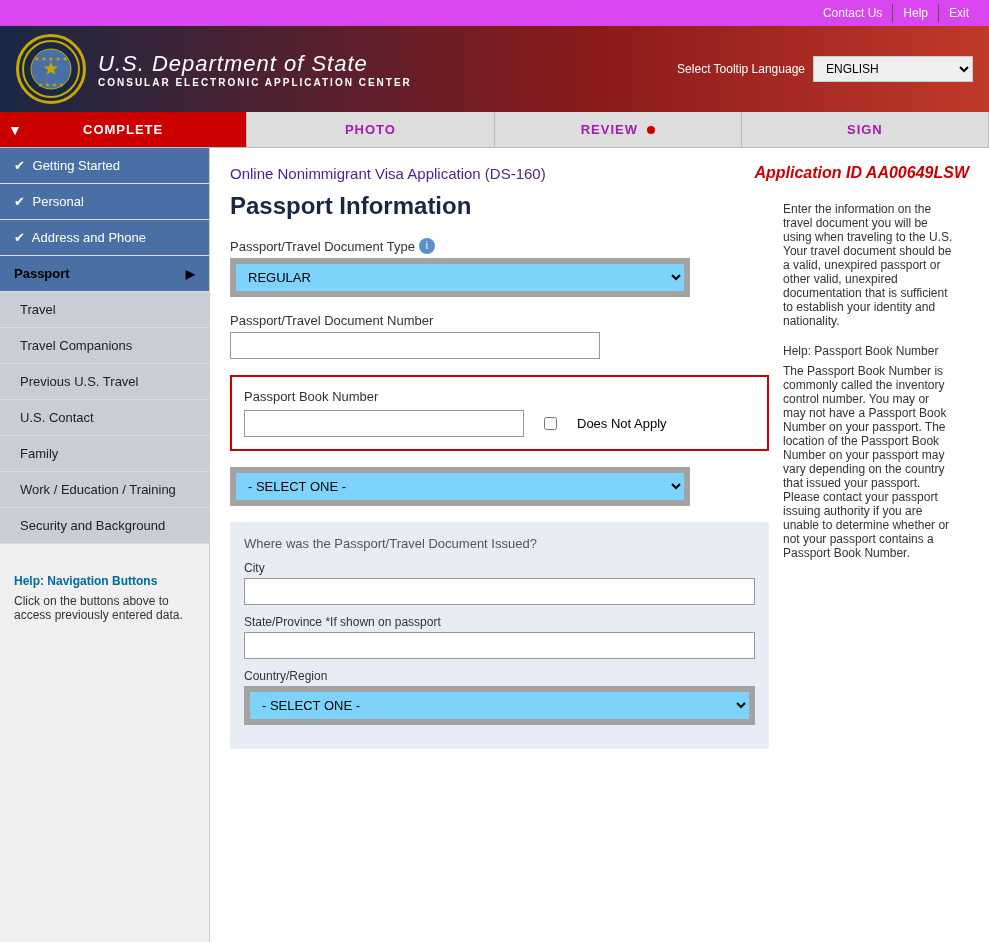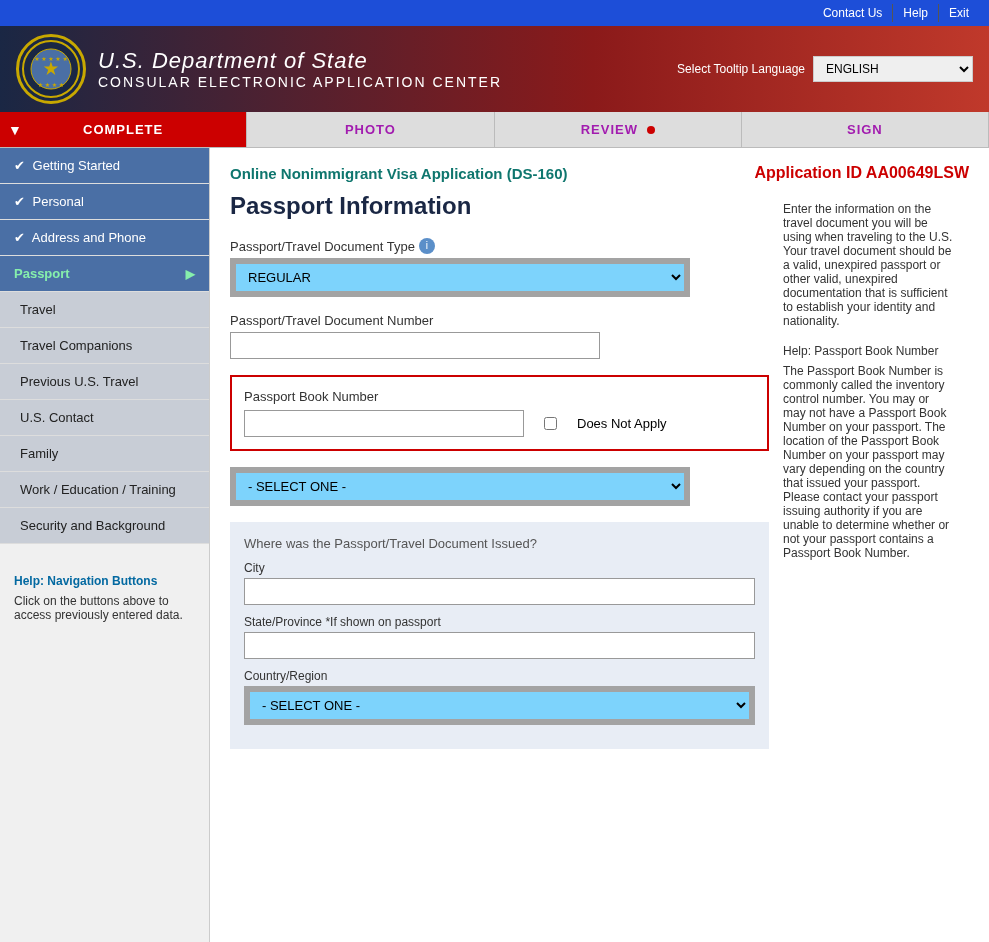--- a/index.html
+++ b/index.html
@@ -1,20 +1,20 @@
 <!DOCTYPE html>
 <html><head>
   <meta charset="utf-8">
   <style>
     * { box-sizing: border-box; margin: 0; padding: 0; }
     body { font-family: Arial, sans-serif; font-size: 13px; background: #fff; }
 
     
     .top-bar {
-      background: #1d4ed8;
+      background: #d946ef;
       display: flex;
       justify-content: flex-end;
       align-items: center;
       padding: 4px 10px;
       gap: 0;
     }
     .top-bar a {
       color: #fff;
       text-decoration: none;
       font-size: 12px;
@@ -36,21 +36,21 @@
       width: 70px; height: 70px;
       background: #1a2744;
       border-radius: 50%;
       border: 3px solid #c8a800;
       display: flex; align-items: center; justify-content: center;
       overflow: hidden;
     }
     .header-logo svg { width: 60px; height: 60px; }
     .header-title { color: #fff; }
     .header-title h1 { font-size: 22px; font-weight: normal; font-style: italic; letter-spacing: 1px; }
-    .header-title p { font-size: 14px; letter-spacing: 2px; }
+    .header-title p { font-size: 10px; letter-spacing: 2px; font-weight: bold; }
     .header-right { display: flex; align-items: center; gap: 8px; }
     .header-right label { color: #fff; font-size: 12px; }
     .header-right select {
       padding: 4px 8px; font-size: 12px; min-width: 160px;
       border: 1px solid #ccc;
     }
 
     
     .nav-tabs {
       display: flex;
@@ -108,21 +108,21 @@
       align-items: center;
       justify-content: space-between;
       border-bottom: 1px solid #ddd;
     }
     .sidebar-item.completed {
       background: #4a6fa5;
       color: #fff;
     }
     .sidebar-item.active {
       background: #4a6fa5;
-      color: #86efac;
+      color: #000000;
       font-weight: bold;
     }
     .sidebar-item.sub {
       background: #b0b8c8;
       color: #222;
       padding-left: 20px;
     }
     .sidebar-item.sub.gray {
       background: #c8cdd6;
       color: #222;
@@ -146,27 +146,28 @@
     }
 
     
     .app-header {
       display: flex;
       justify-content: space-between;
       align-items: center;
       margin-bottom: 10px;
     }
     .app-title {
-      color: #0f766e;
+      color: #4c1d95;
       font-size: 15px;
-      font-weight: bold;
+      font-weight: normal;
     }
     .app-id {
       font-size: 14px;
       color: #333;
+      font-style: italic;
     }
     .app-id span { color: #cc0000; font-weight: bold; font-size: 16px; }
 
     .page-title {
       font-size: 24px;
       color: #1a2744;
       font-weight: bold;
       margin-bottom: 18px;
     }
 

